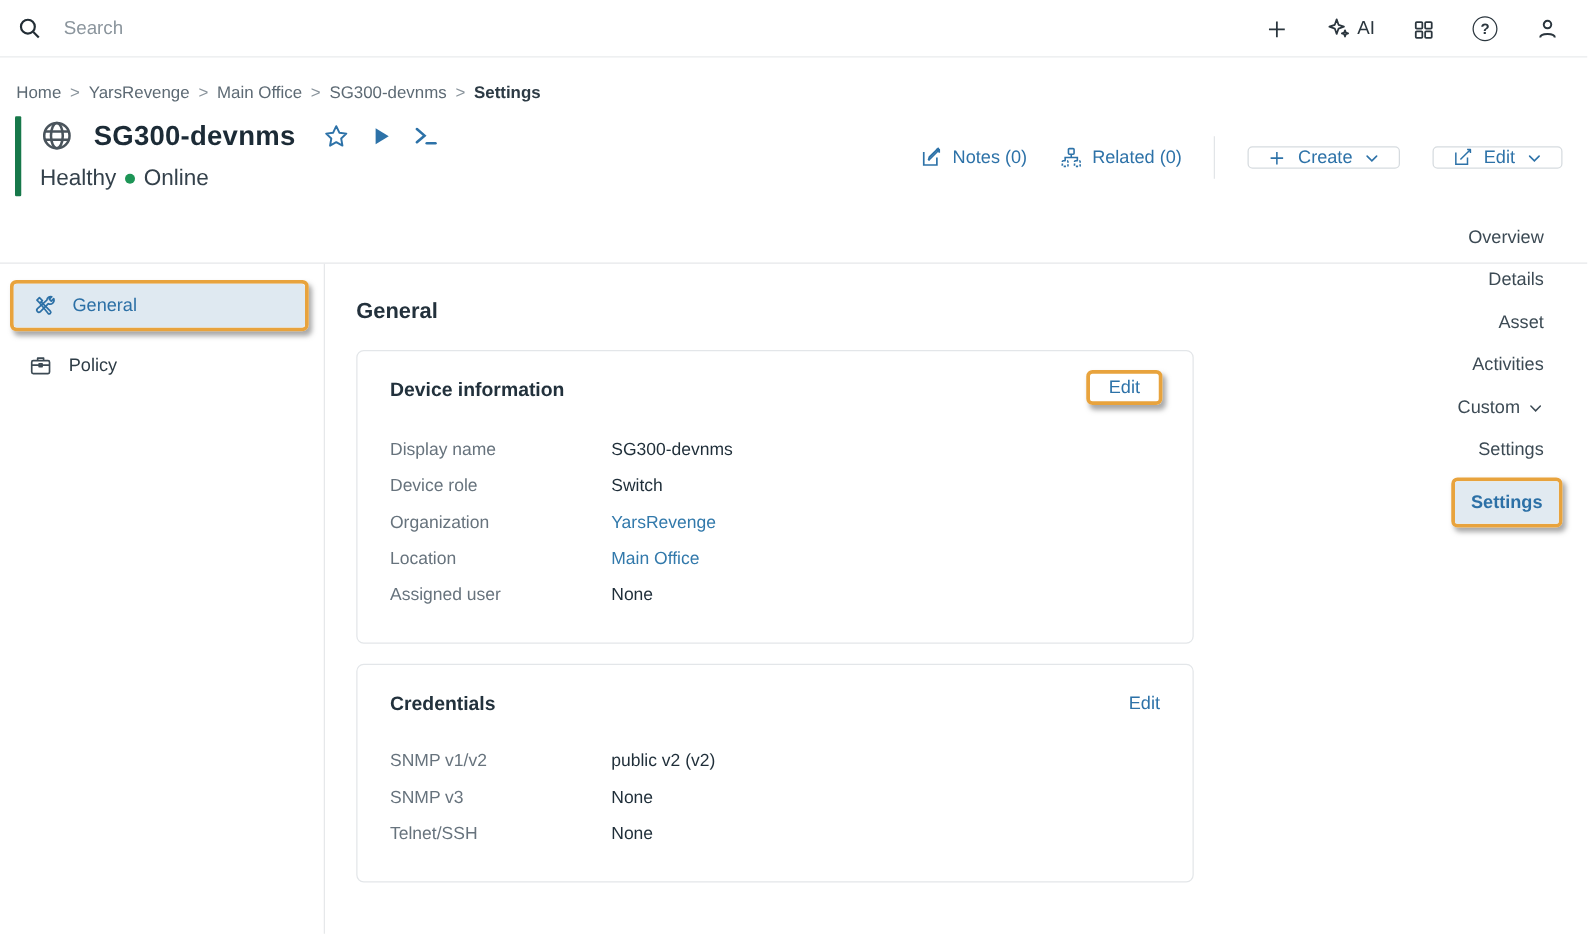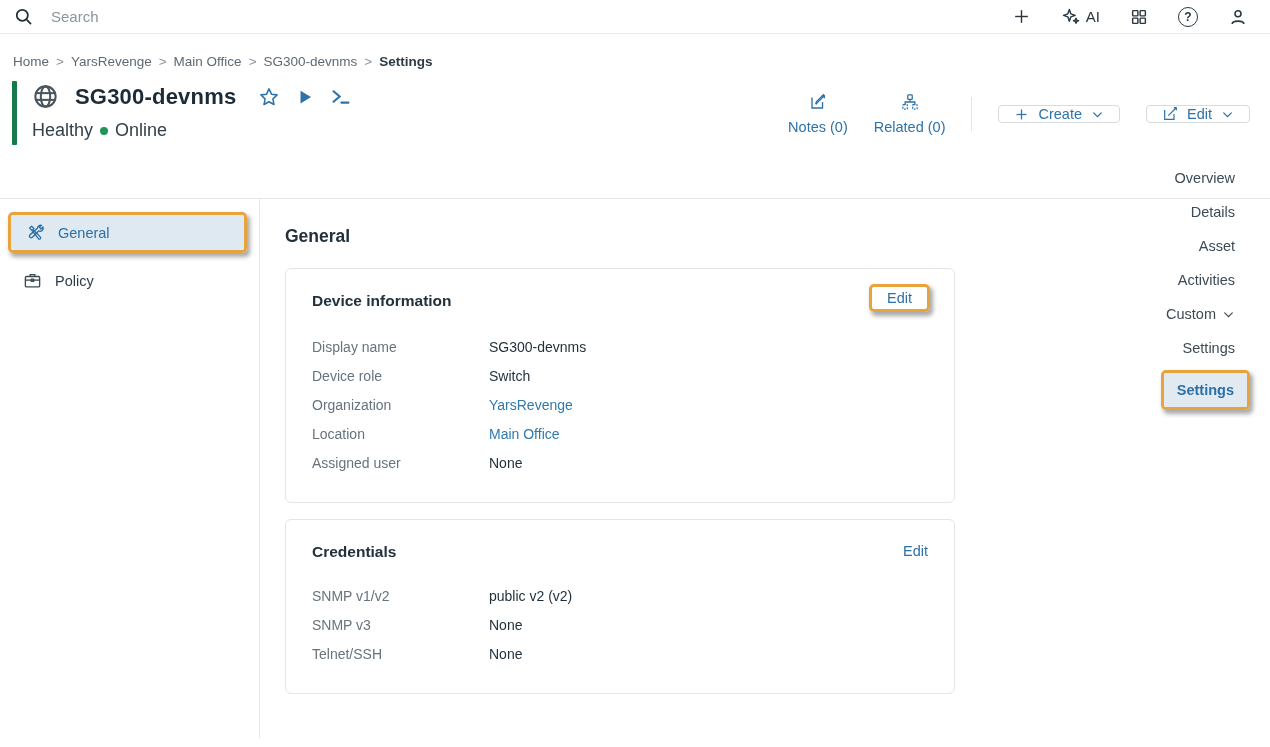--- a/index.html
+++ b/index.html
@@ -1,46 +1,46 @@
 <!DOCTYPE html>
 <html><head>
 <meta charset="utf-8">
 <style>
   * { margin:0; padding:0; box-sizing:border-box; }
   html,body { width:1270px; height:747px; overflow:hidden; background:#fff;
     font-family:"Liberation Sans", sans-serif; color:#20313d; }
 
   
-  .topbar { height:34px; display:flex; align-items:center; border-bottom:1px solid #e9ebed; padding:0 22px 0 14px;gap:48px; }
+  .topbar { height:46px; display:flex; align-items:center; border-bottom:1px solid #e9ebed; padding:0 22px 0 14px;gap:48px; }
   .search-wrap { display:flex; align-items:center; gap:18px; flex:1; }
   .search-wrap svg { color:#222d35; }
   .search-input { border:none; outline:none; font-size:15px; color:#37424b; width:300px; font-family:inherit; }
   .search-input::placeholder { color:#8b959d; }
-  .top-icons { display:flex; align-items:center; gap:30px; color:#2b363e; }
+  .top-icons { display:flex; align-items:flex-end; gap:30px; color:#2b363e; }
   .top-icon { display:flex; align-items:center; gap:5px; cursor:pointer; font-size:15px; color:#2b363e; }
   .icon-circle { width:20px; height:20px; border:1.6px solid #2b363e; border-radius:50%;
     display:flex; align-items:center; justify-content:center; font-size:12px; font-weight:700; }
 
   
   .breadcrumb { padding:20px 0 0 13px; font-size:13.5px; color:#5d6a74; display:flex; gap:7px; }
   .crumb { cursor:pointer; }
   .crumb-sep { color:#8a949c; }
   .crumb-current { color:#2d3b45; font-weight:700; }
 
   
   .device-header { margin-top:12px; padding:0 20px 0 12px; display:flex; }
   .accent-bar { width:5px; background:#17784a; border-radius:1px; margin-right:15px; }
   .device-main { flex:1; padding:2px 0 4px; }
   .device-title-row { display:flex; align-items:center; gap:16px; }
   .device-name { font-size:22px; font-weight:700; color:#1c2b36; letter-spacing:.2px; margin-right:6px; }
   .title-action { color:#2d72a8; display:flex; align-items:center; cursor:pointer; }
   .device-status-row { display:flex; align-items:center; gap:7px; margin-top:10px; font-size:18px; color:#34414b; }
   .status-dot { width:8px; height:8px; border-radius:50%; background:#1d9556; }
   .header-actions { display:flex; align-items:center; gap:26px; padding-top:2px; }
-  .link-action { display:flex; align-items:center; gap:8px; color:#2d72a8; font-size:14.5px; cursor:pointer;flex-direction:column; }
+  .link-action { display:flex; align-items:center; gap:8px; color:#2d72a8; font-size:14.5px; cursor:pointer; }
   .v-divider { width:1px; height:34px; background:#e2e5e8; }
   .btn { display:flex; align-items:center; gap:9px; border:1px solid #d6dbdf; border-radius:4px;
     background:#fff; color:#2d72a8; font-size:14.5px; padding:0 15px; cursor:pointer; font-family:inherit; }
 
   
   .tabs { margin-top:16px; border-bottom:1px solid #e6e8ea; display:flex; align-items:flex-end; padding-left:25px; height:38px;flex-direction:column; }
   .tab { padding:9px 2px; margin-right:33px; font-size:14.5px; color:#3c4a54; cursor:pointer; display:flex; align-items:center; gap:6px; }
   .tab-active-wrap { position:relative; top:5px; margin-right:20px; }
   .tab-active { background:#e1eaf1; color:#2c70a6; font-weight:700; padding:9px 13px; margin:0; border-radius:2px; }
 

